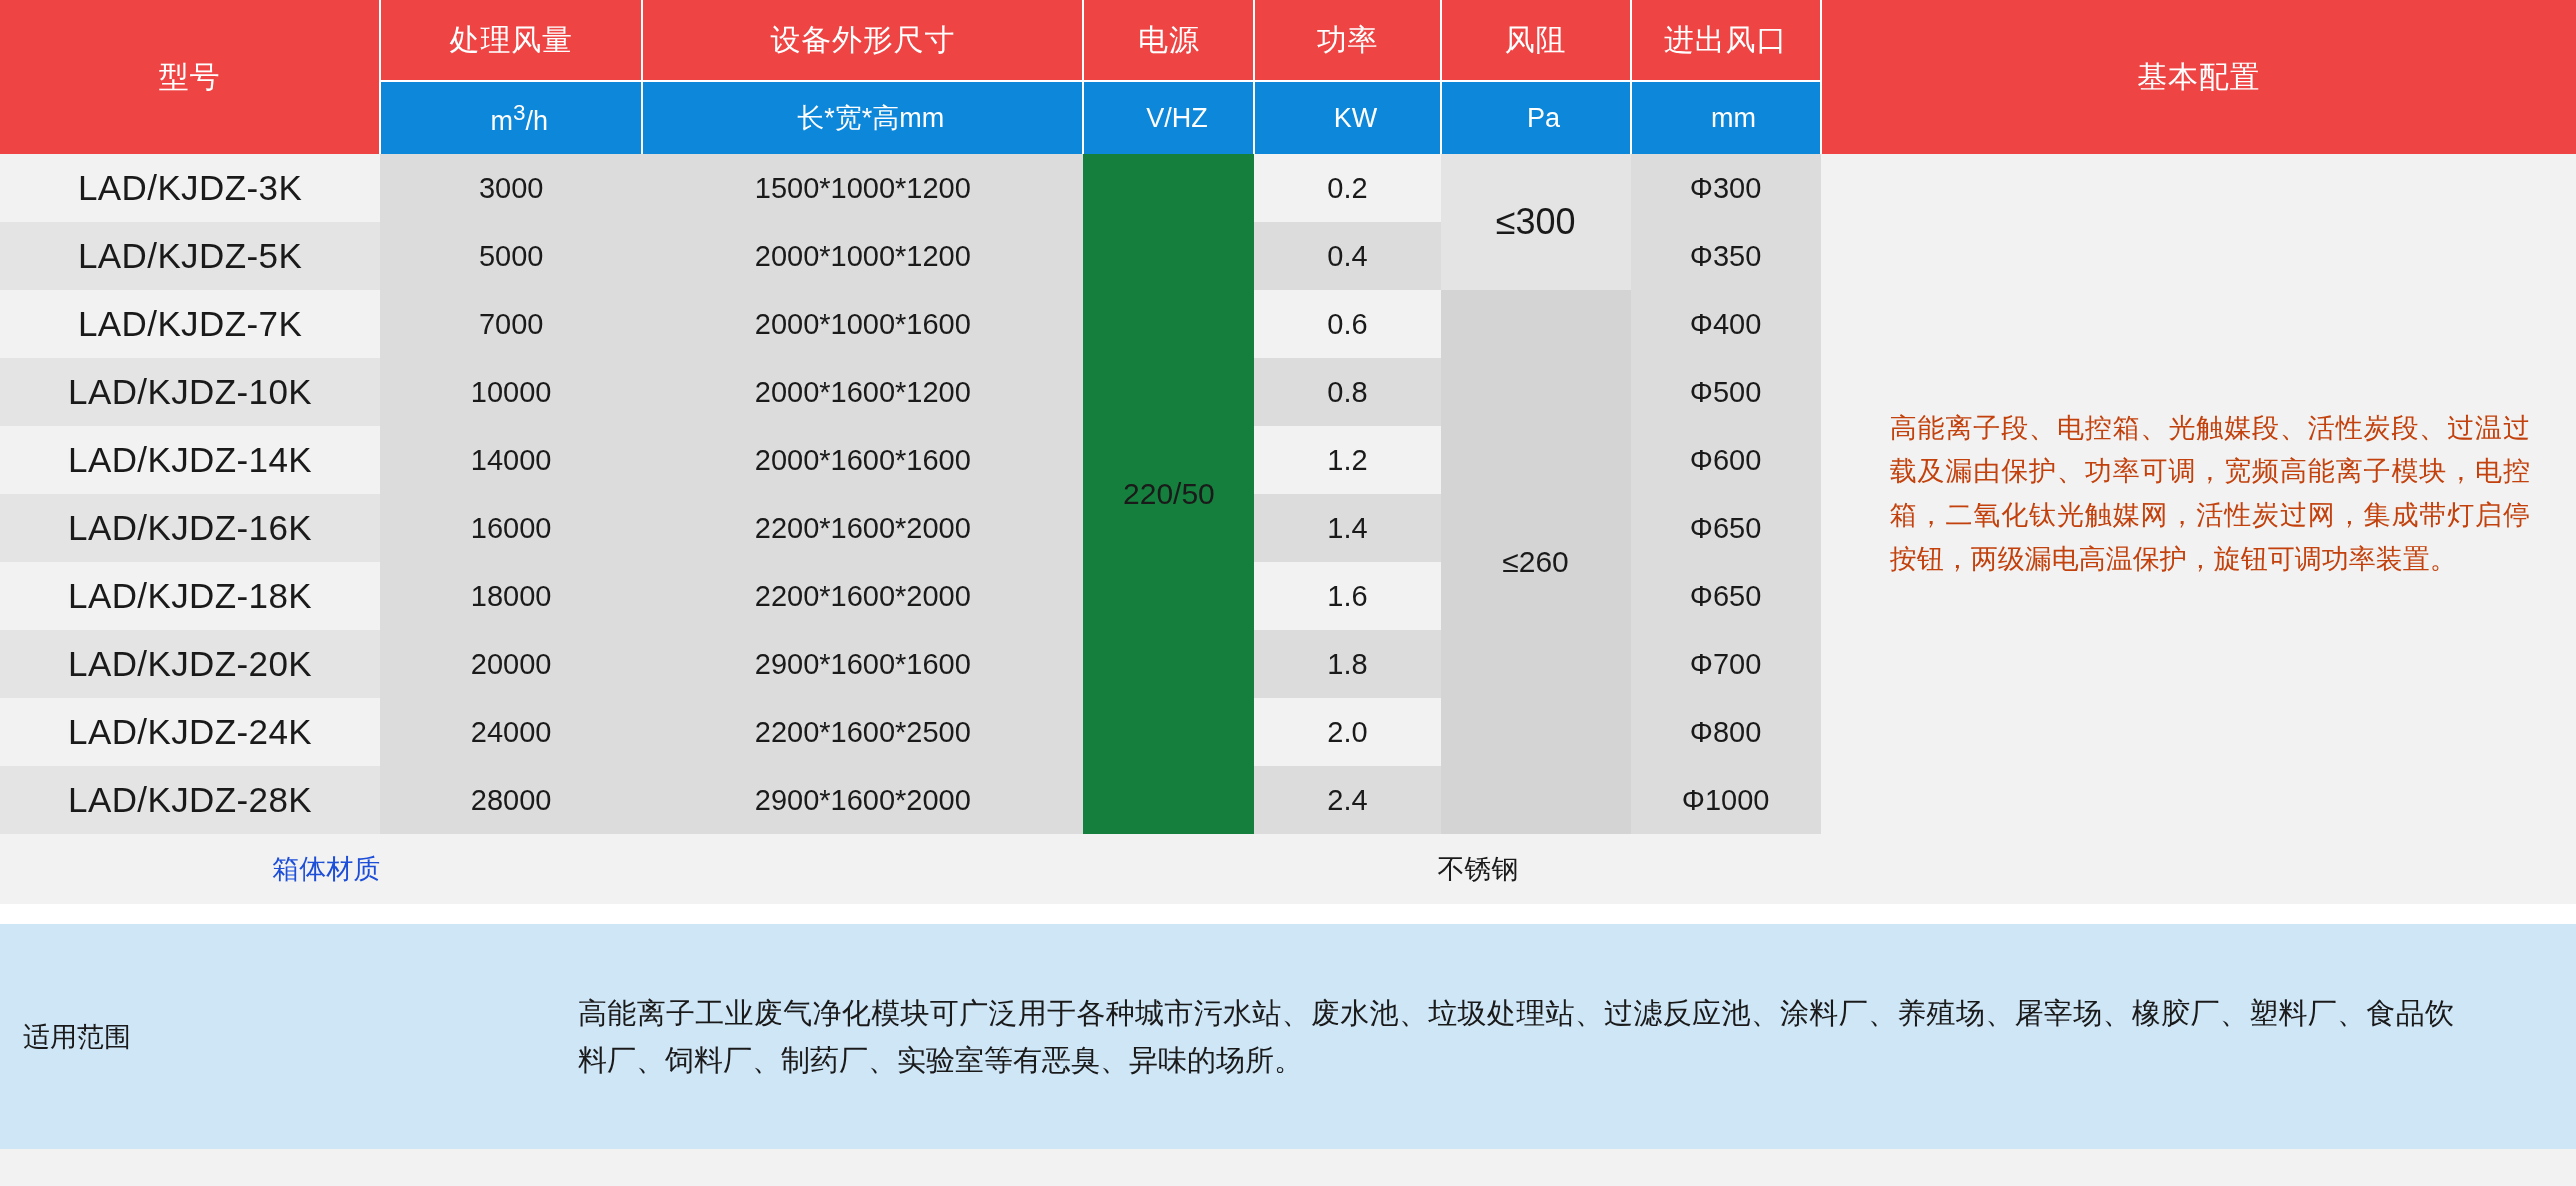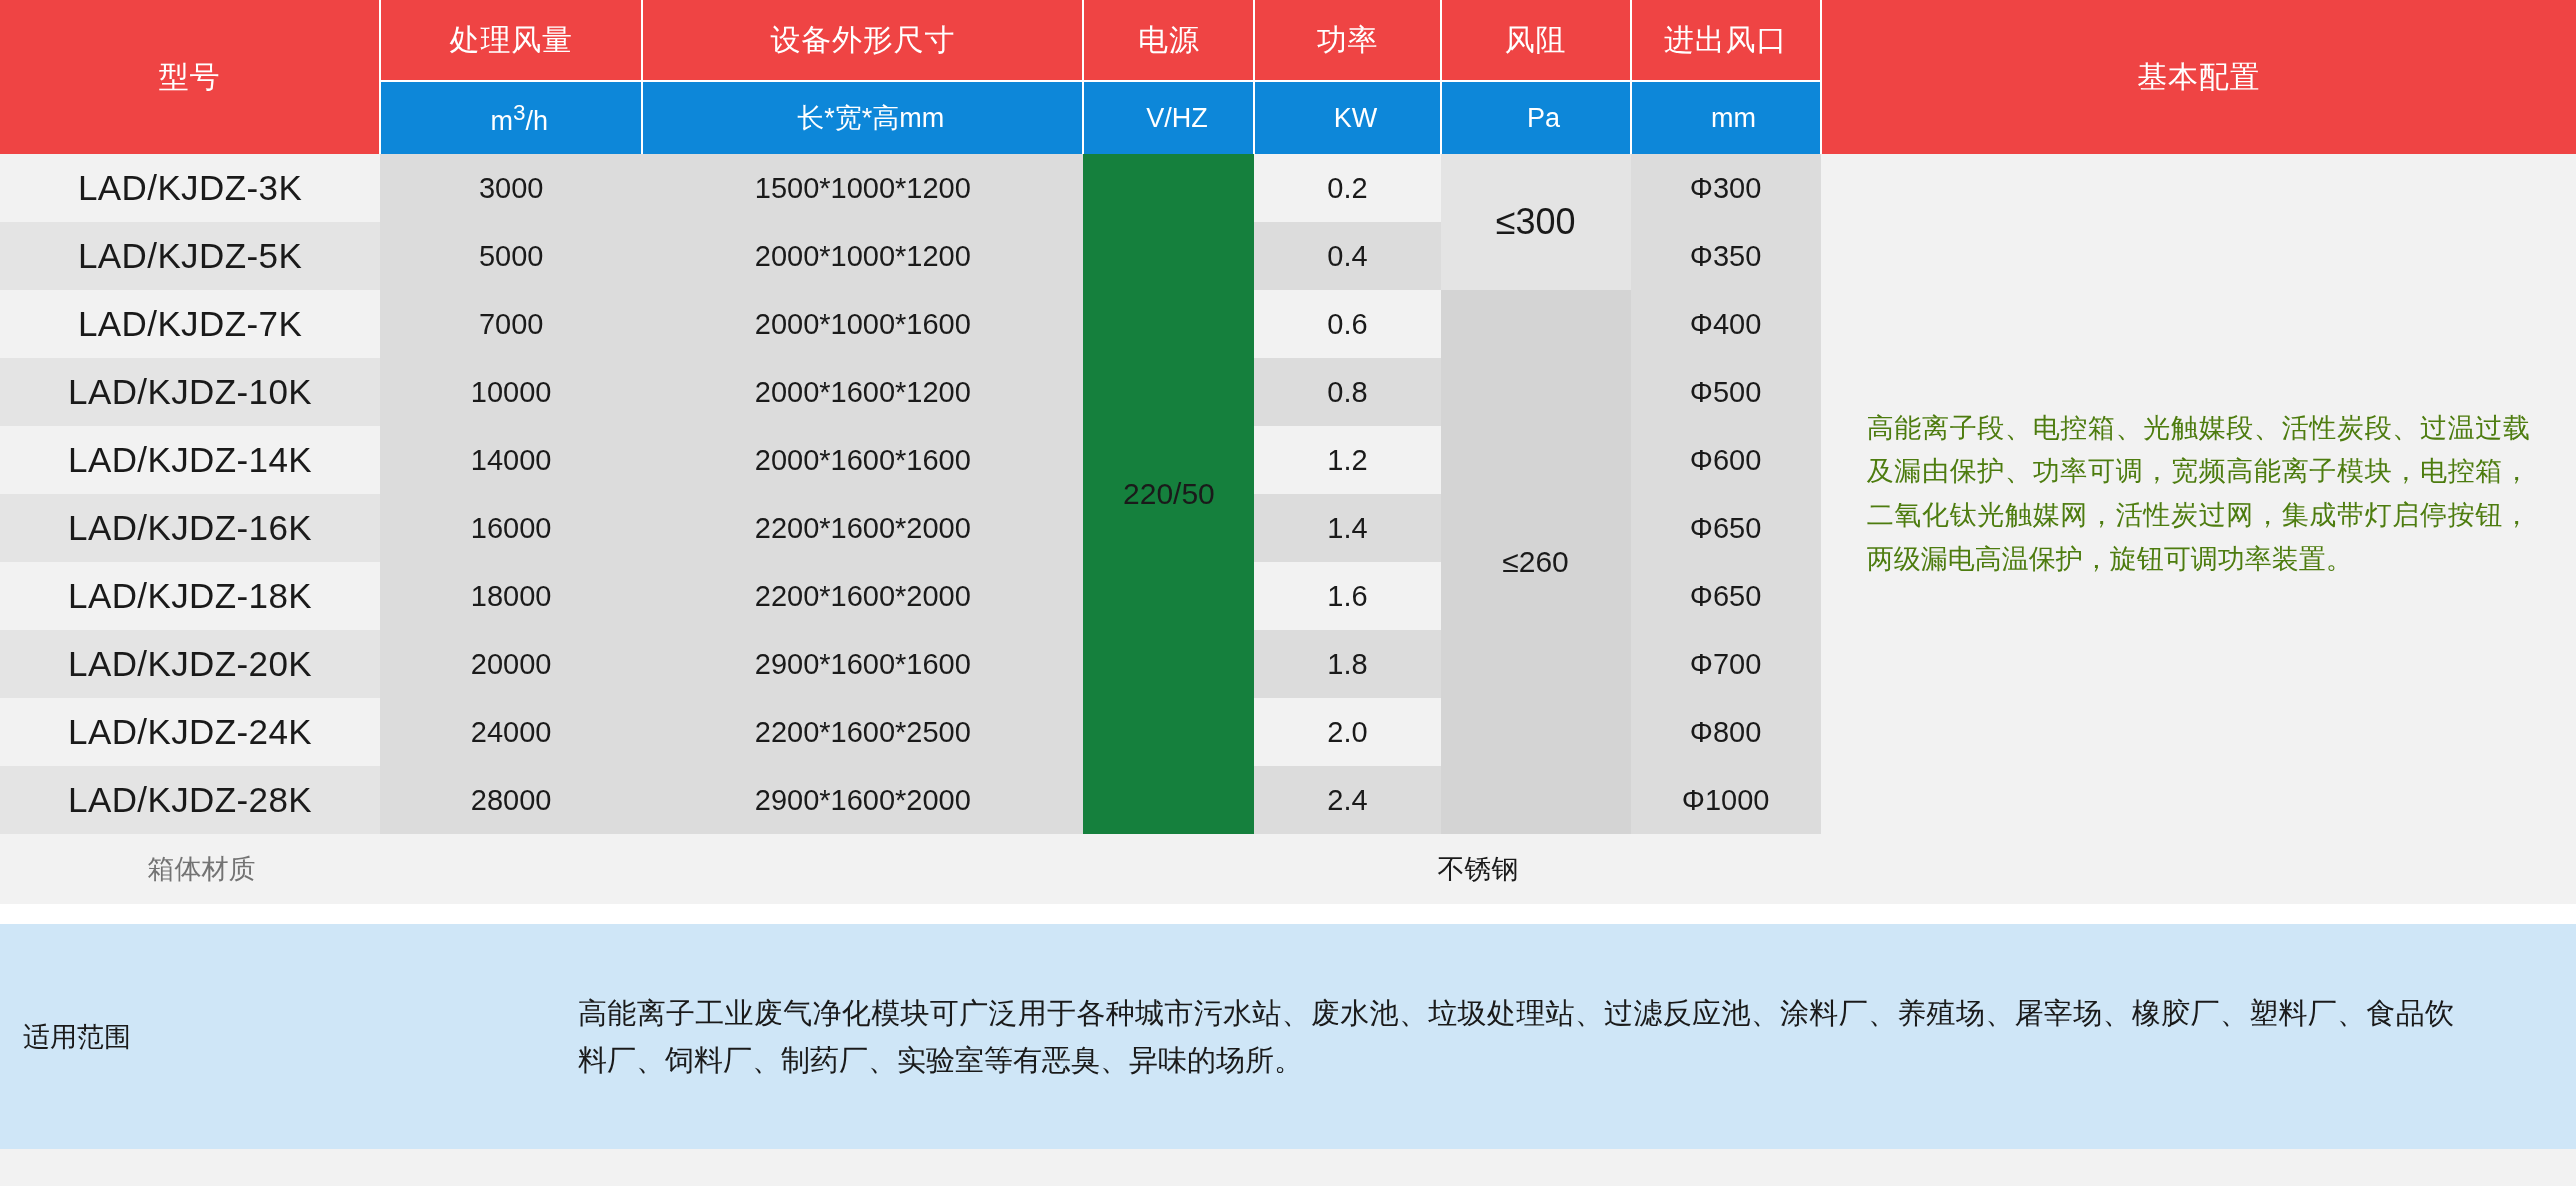--- a/index.html
+++ b/index.html
@@ -92,29 +92,30 @@
     font-size: 30px;
   }
   .cfg-cell {
     background: #f2f2f2;
     padding: 0 46px 0 46px;
     vertical-align: middle;
   }
   .cfg-text {
     font-size: 27px;
     line-height: 1.62;
-    color: #4d7c0f;
+    color: #c2410c;
     text-align: justify;
     text-justify: inter-ideograph;
+    margin-left: 23px;
   }
 
   .material-label {
     font-size: 27px;
-    color: #737373;
-    text-align: center;
+    color: #1d4ed8;
+    text-align: right;
     padding-left: 23px;
     height: 70px;
     background: #f2f2f2;
   }
   .material-value {
     font-size: 27px;
     color: #1a1a1a;
     height: 70px;
     background: #f2f2f2;
   }

